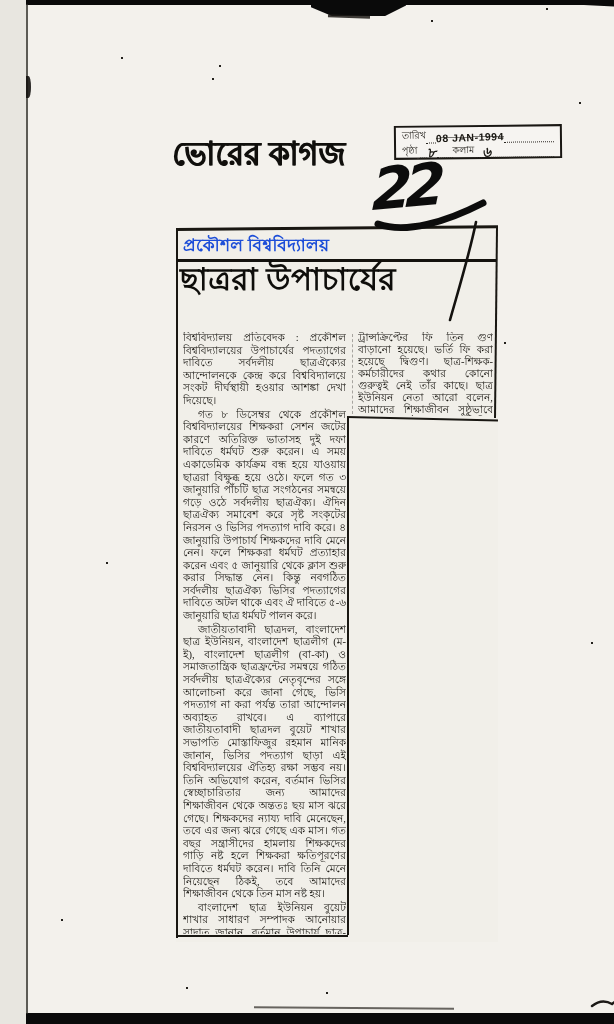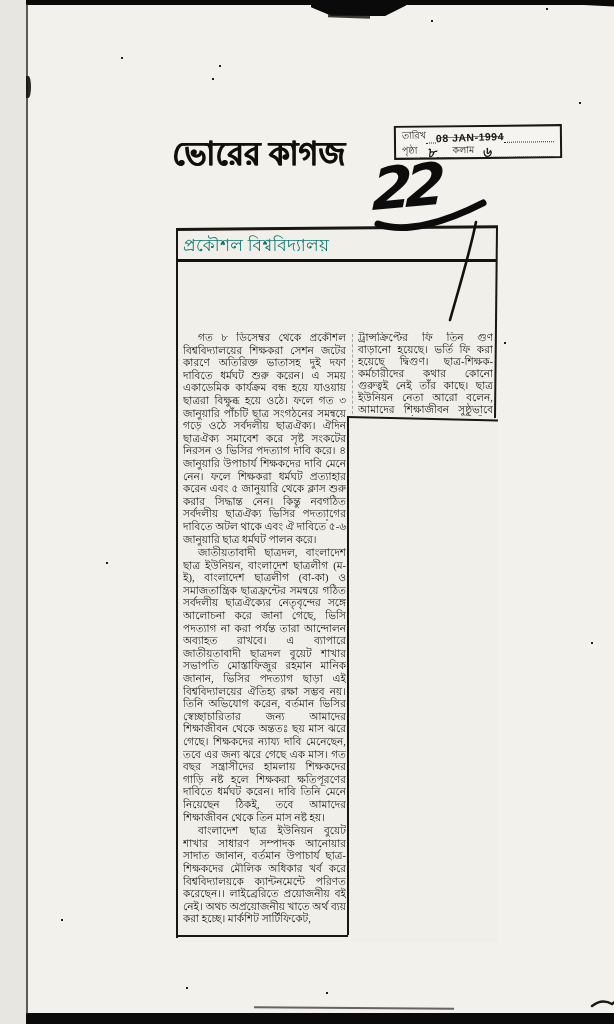--- a/index.html
+++ b/index.html
@@ -53,21 +53,21 @@
 
   
   .clipping{position:absolute;left:150px;top:228px;width:322px;height:714px;background:rgba(240,238,231,.6);}
   .edge{position:absolute;background:#191712;}
   .edge-top{left:0;top:0;width:322px;height:2.5px;transform:rotate(-0.5deg);transform-origin:left;}
   .edge-left{left:0;top:0;width:2px;height:710px;}
   .edge-right{left:319px;top:0;width:2px;height:190px;transform:rotate(.6deg);}
   .edge-step{left:171px;top:188px;width:151px;height:2px;transform:rotate(1.3deg);transform-origin:left;}
   .edge-inner{left:171px;top:190px;width:1.5px;height:517px;}
   .edge-bottom{left:0;top:707px;width:172px;height:2px;}
-  .kicker{position:absolute;left:7px;top:4px;font-size:17px;font-weight:400;color:#0f766e;letter-spacing:.3px;}
+  .kicker{position:absolute;left:7px;top:4px;font-size:17px;font-weight:700;color:#1d4ed8;letter-spacing:.3px;}
   .rule{position:absolute;left:1px;top:31px;width:319px;height:3px;background:#14120e;}
   .headline{position:absolute;left:4px;top:34px;width:316px;font-size:31px;line-height:35px;
     font-weight:800;color:#0e0d0a;letter-spacing:.5px;white-space:nowrap;}
   .col{position:absolute;top:104px;font-size:10.5px;line-height:12.6px;text-align:justify;
     color:#1a1813;overflow:hidden;}
   .col-left{left:7px;width:163px;height:602px;}
   .col-right{left:182px;width:135px;height:84px;line-height:12px;}
   .col p{margin:0 0 1px 0;}
   .col p.indent{text-indent:15px;}
   .gutter{position:absolute;left:176px;top:106px;width:1px;height:80px;border-left:1px dashed rgba(30,27,22,.35);}
@@ -116,25 +116,27 @@
     <div class="edge edge-left"></div>
     <div class="edge edge-right"></div>
     <div class="edge edge-step"></div>
     <div class="edge edge-inner"></div>
     <div class="edge edge-bottom"></div>
 
     <div class="kicker">প্রকৌশল বিশ্ববিদ্যালয়</div>
     <div class="rule"></div>
 
     <div class="headline">
+      <div>ছাত্ররা উপাচার্যের</div>
     </div>
 
     <div class="gutter"></div>
 
     <div class="col col-left">
+      <p>বিশ্ববিদ্যালয় প্রতিবেদক : প্রকৌশল বিশ্ববিদ্যালয়ের উপাচার্যের পদত্যাগের দাবিতে সর্বদলীয় ছাত্রঐক্যের আন্দোলনকে কেন্দ্র করে বিশ্ববিদ্যালয়ে সংকট দীর্ঘস্থায়ী হওয়ার আশঙ্কা দেখা দিয়েছে।</p>
       <p class="indent">গত ৮ ডিসেম্বর থেকে প্রকৌশল বিশ্ববিদ্যালয়ের শিক্ষকরা সেশন জটের কারণে অতিরিক্ত ভাতাসহ দুই দফা দাবিতে ধর্মঘট শুরু করেন। এ সময় একাডেমিক কার্যক্রম বন্ধ হয়ে যাওয়ায় ছাত্ররা বিক্ষুব্ধ হয়ে ওঠে। ফলে গত ৩ জানুয়ারি পাঁচটি ছাত্র সংগঠনের সমন্বয়ে গড়ে ওঠে সর্বদলীয় ছাত্রঐক্য। ঐদিন ছাত্রঐক্য সমাবেশ করে সৃষ্ট সংকটের নিরসন ও ভিসির পদত্যাগ দাবি করে। ৪ জানুয়ারি উপাচার্য শিক্ষকদের দাবি মেনে নেন। ফলে শিক্ষকরা ধর্মঘট প্রত্যাহার করেন এবং ৫ জানুয়ারি থেকে ক্লাস শুরু করার সিদ্ধান্ত নেন। কিন্তু নবগঠিত সর্বদলীয় ছাত্রঐক্য ভিসির পদত্যাগের দাবিতে অটল থাকে এবং ঐ দাবিতে ৫-৬ জানুয়ারি ছাত্র ধর্মঘট পালন করে।</p>
       <p class="indent">জাতীয়তাবাদী ছাত্রদল, বাংলাদেশ ছাত্র ইউনিয়ন, বাংলাদেশ ছাত্রলীগ (ম-ই), বাংলাদেশ ছাত্রলীগ (বা-কা) ও সমাজতান্ত্রিক ছাত্রফ্রন্টের সমন্বয়ে গঠিত সর্বদলীয় ছাত্রঐক্যের নেতৃবৃন্দের সঙ্গে আলোচনা করে জানা গেছে, ভিসি পদত্যাগ না করা পর্যন্ত তারা আন্দোলন অব্যাহত রাখবে। এ ব্যাপারে জাতীয়তাবাদী ছাত্রদল বুয়েট শাখার সভাপতি মোস্তাফিজুর রহমান মানিক জানান, ভিসির পদত্যাগ ছাড়া এই বিশ্ববিদ্যালয়ের ঐতিহ্য রক্ষা সম্ভব নয়। তিনি অভিযোগ করেন, বর্তমান ভিসির স্বেচ্ছাচারিতার জন্য আমাদের শিক্ষাজীবন থেকে অন্ততঃ ছয় মাস ঝরে গেছে। শিক্ষকদের ন্যায্য দাবি মেনেছেন, তবে এর জন্য ঝরে গেছে এক মাস। গত বছর সন্ত্রাসীদের হামলায় শিক্ষকদের গাড়ি নষ্ট হলে শিক্ষকরা ক্ষতিপূরণের দাবিতে ধর্মঘট করেন। দাবি তিনি মেনে নিয়েছেন ঠিকই, তবে আমাদের শিক্ষাজীবন থেকে তিন মাস নষ্ট হয়।</p>
       <p class="indent">বাংলাদেশ ছাত্র ইউনিয়ন বুয়েট শাখার সাধারণ সম্পাদক আনোয়ার সাদাত জানান, বর্তমান উপাচার্য ছাত্র-শিক্ষকদের মৌলিক অধিকার খর্ব করে বিশ্ববিদ্যালয়কে ক্যান্টনমেন্টে পরিণত করেছেন।। লাইব্রেরিতে প্রয়োজনীয় বই নেই। অথচ অপ্রয়োজনীয় খাতে অর্থ ব্যয় করা হচ্ছে। মার্কশিট সার্টিফিকেট,</p>
     </div>
 
     <div class="col col-right">
       <p>ট্রান্সক্রিপ্টের ফি তিন গুণ বাড়ানো হয়েছে। ভর্তি ফি করা হয়েছে দ্বিগুণ। ছাত্র-শিক্ষক-কর্মচারীদের কথার কোনো গুরুত্বই নেই তাঁর কাছে। ছাত্র ইউনিয়ন নেতা আরো বলেন, আমাদের শিক্ষাজীবন সুষ্ঠুভাবে চলার স্বার্থেই আমরা ভিসির পদত্যাগ দাবি করছি।</p>
     </div>
   </div>
 

